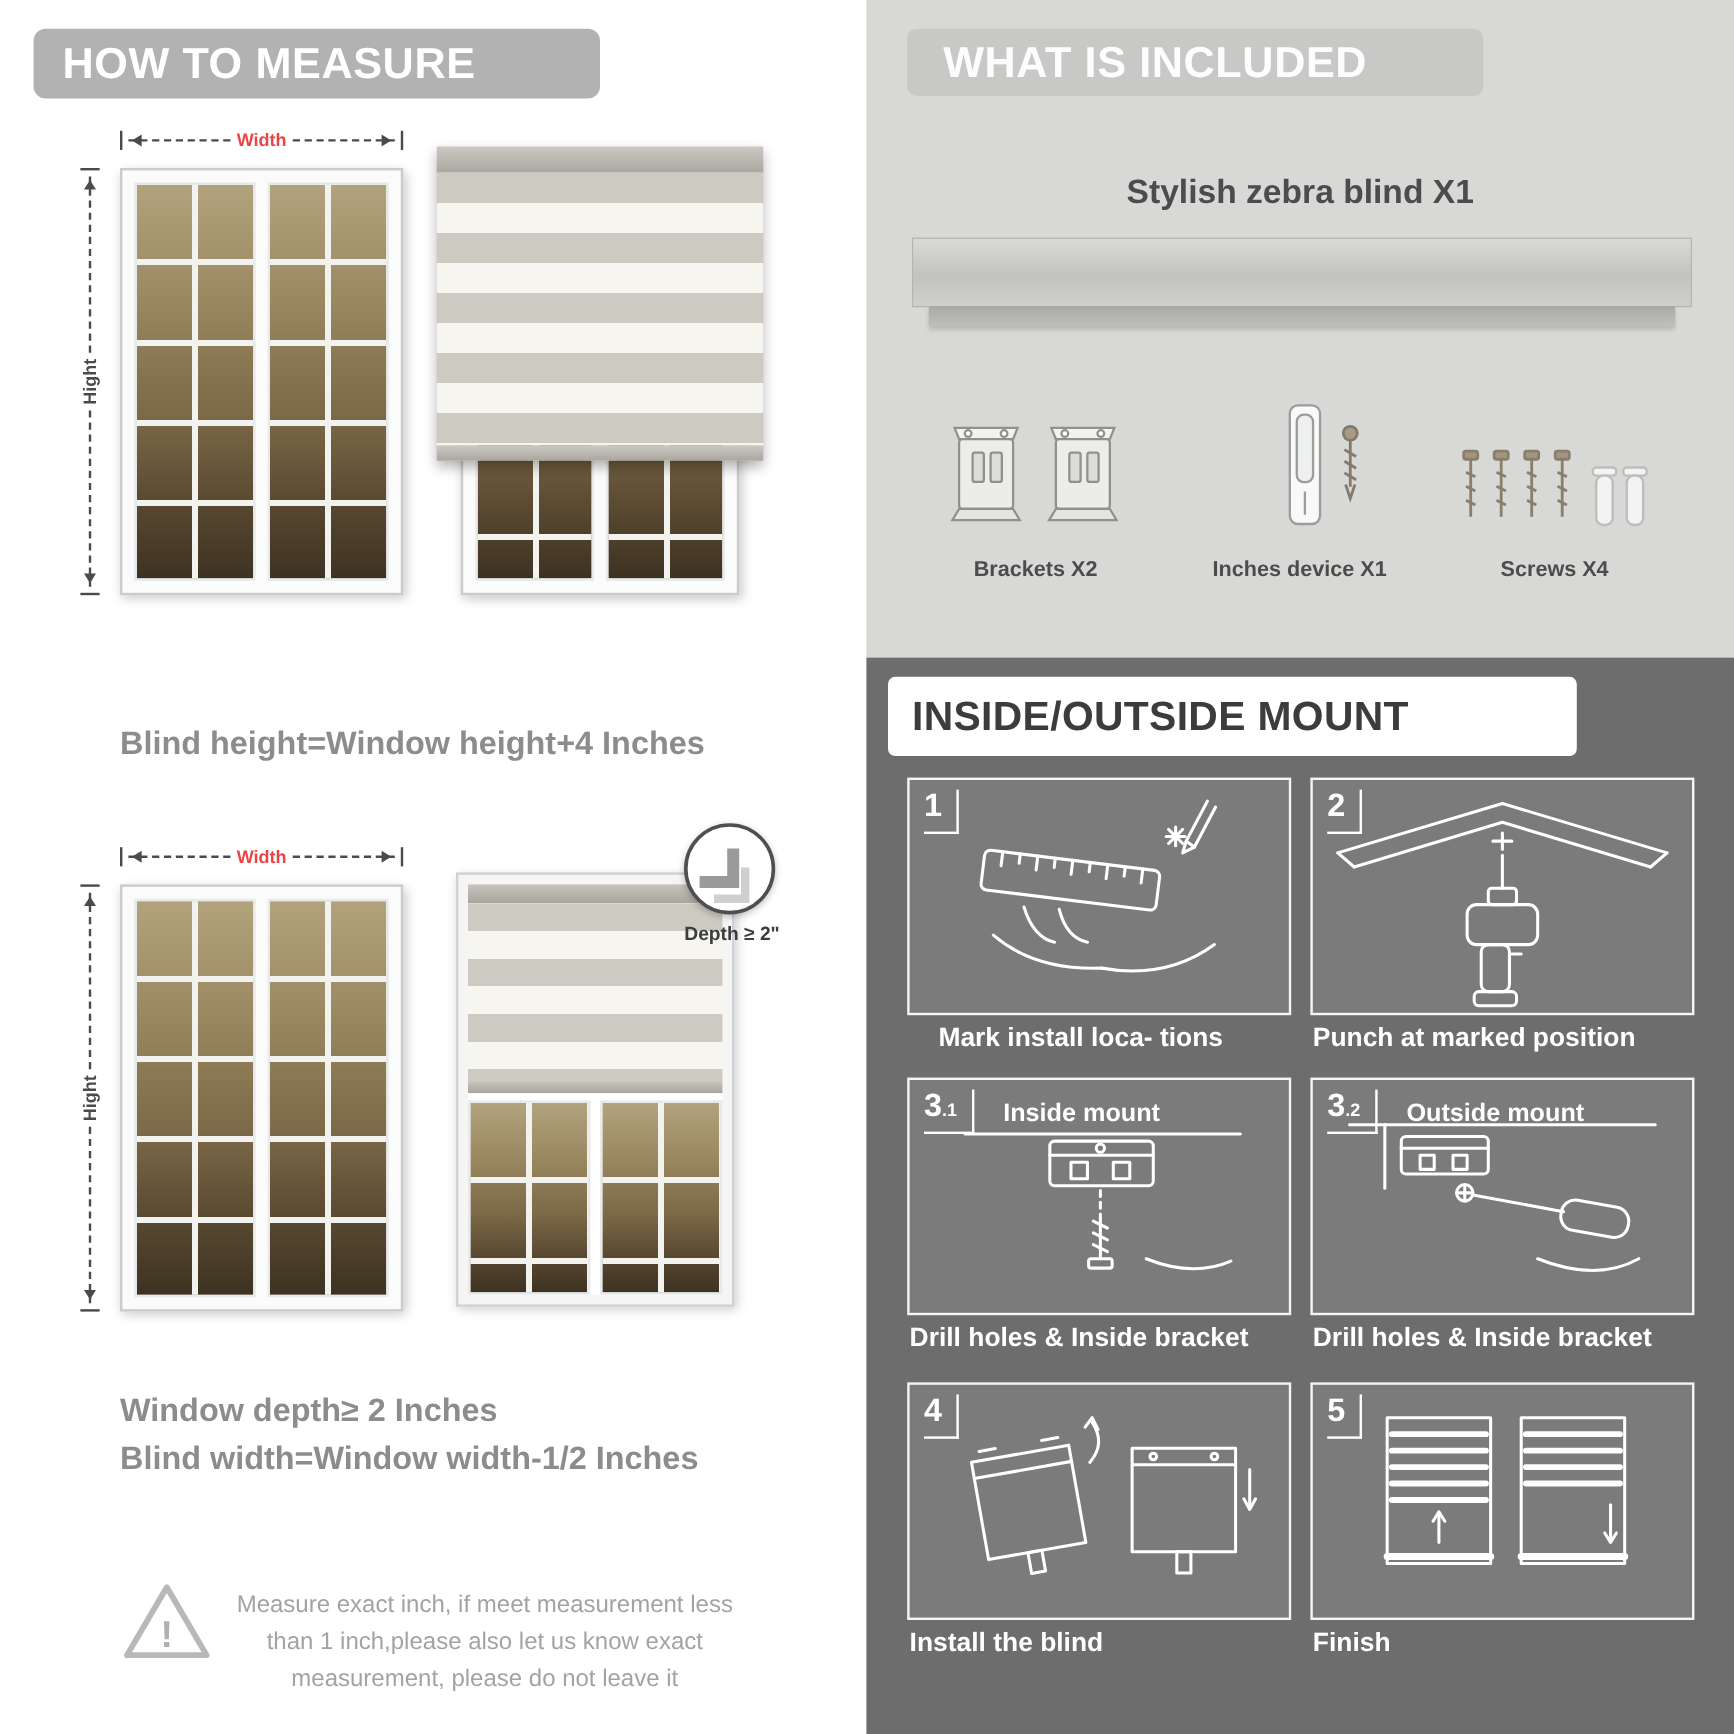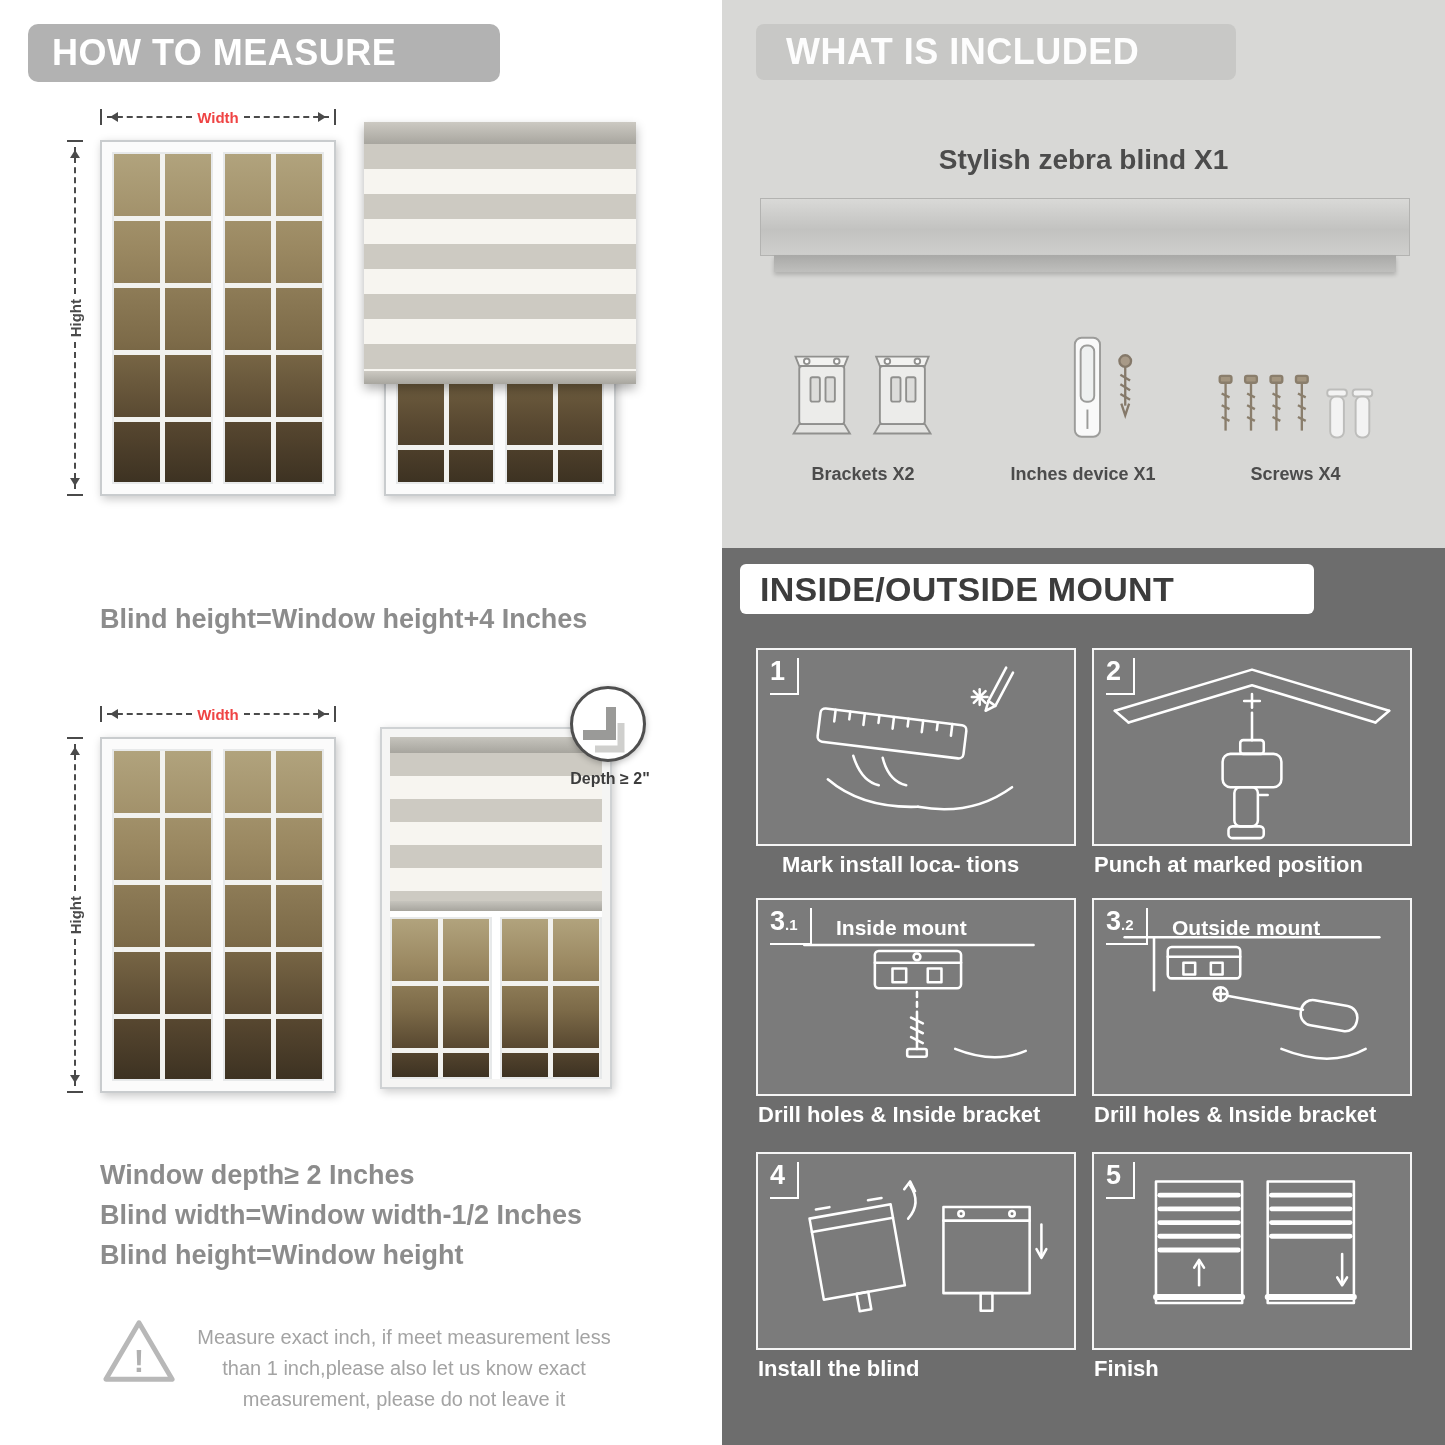--- a/index.html
+++ b/index.html
@@ -153,21 +153,20 @@
   <div class="mag" style="left:570px;top:686px;">
     <svg viewBox="0 0 70 70">
       <path d="M10 46 h28 v-28" stroke="#9a9a98" stroke-width="10" fill="none"></path>
       <path d="M22 60 h26 v-26" stroke="#cfcfcd" stroke-width="7" fill="none"></path>
     </svg>
   </div>
   <div class="depth-label" style="left:558px;top:770px;width:104px;">Depth ≥ 2"</div>
 
   <div class="p-gray" style="left:100px;top:1160px;">Window depth≥ 2 Inches</div>
   <div class="p-gray" style="left:100px;top:1200px;">Blind width=Window width-1/2 Inches</div>
-  <div class="p-gray" style="left:100px;top:1240px;">Blind height=Window height</div>
 
   <svg style="position:absolute;left:100px;top:1316px;" width="78" height="70" viewBox="0 0 80 70">
     <path d="M40 6 L74 64 L6 64 Z" fill="none" stroke="#b8b8b8" stroke-width="5" stroke-linejoin="round"></path>
     <text x="40" y="57" text-anchor="middle" font-size="32" font-weight="bold" fill="#b0b0b0">!</text>
   </svg>
   <div class="warn-text" style="left:178px;top:1322px;width:452px;">Measure exact inch, if meet measurement less than 1 inch,please also let us know exact measurement, please do not leave it</div>
 
   <div class="right-top"></div>
   <div class="banner lightgray" style="left:756px;top:24px;width:480px;height:56px;">
     <span>WHAT IS INCLUDED</span>
@@ -251,21 +250,21 @@
       <rect x="144" y="20" width="20" height="7" rx="3"></rect>
         <rect x="147" y="27" width="14" height="42" rx="6"></rect>
     </g>
   </svg>
 
   <div class="item-label" style="left:788px;width:150px;">Brackets X2</div>
   <div class="item-label" style="left:968px;width:230px;">Inches device X1</div>
   <div class="item-label" style="left:1208px;width:175px;">Screws X4</div>
 
   <div class="right-bottom"></div>
-  <div class="banner white" style="left:740px;top:564px;width:574px;height:50px;">
+  <div class="banner white" style="left:740px;top:564px;width:574px;height:66px;">
     <span>INSIDE/OUTSIDE MOUNT</span>
   </div>
 
   <div class="panel" style="left:756px;top:648px;">
     <span class="stepnum"><span>1</span></span>
     <svg viewBox="0 0 320 198">
       <g class="lineart">
         <g transform="rotate(7 150 90)">
           <rect x="60" y="70" width="150" height="34" rx="5"></rect>
           <line x1="75" y1="70" x2="75" y2="82"></line>

